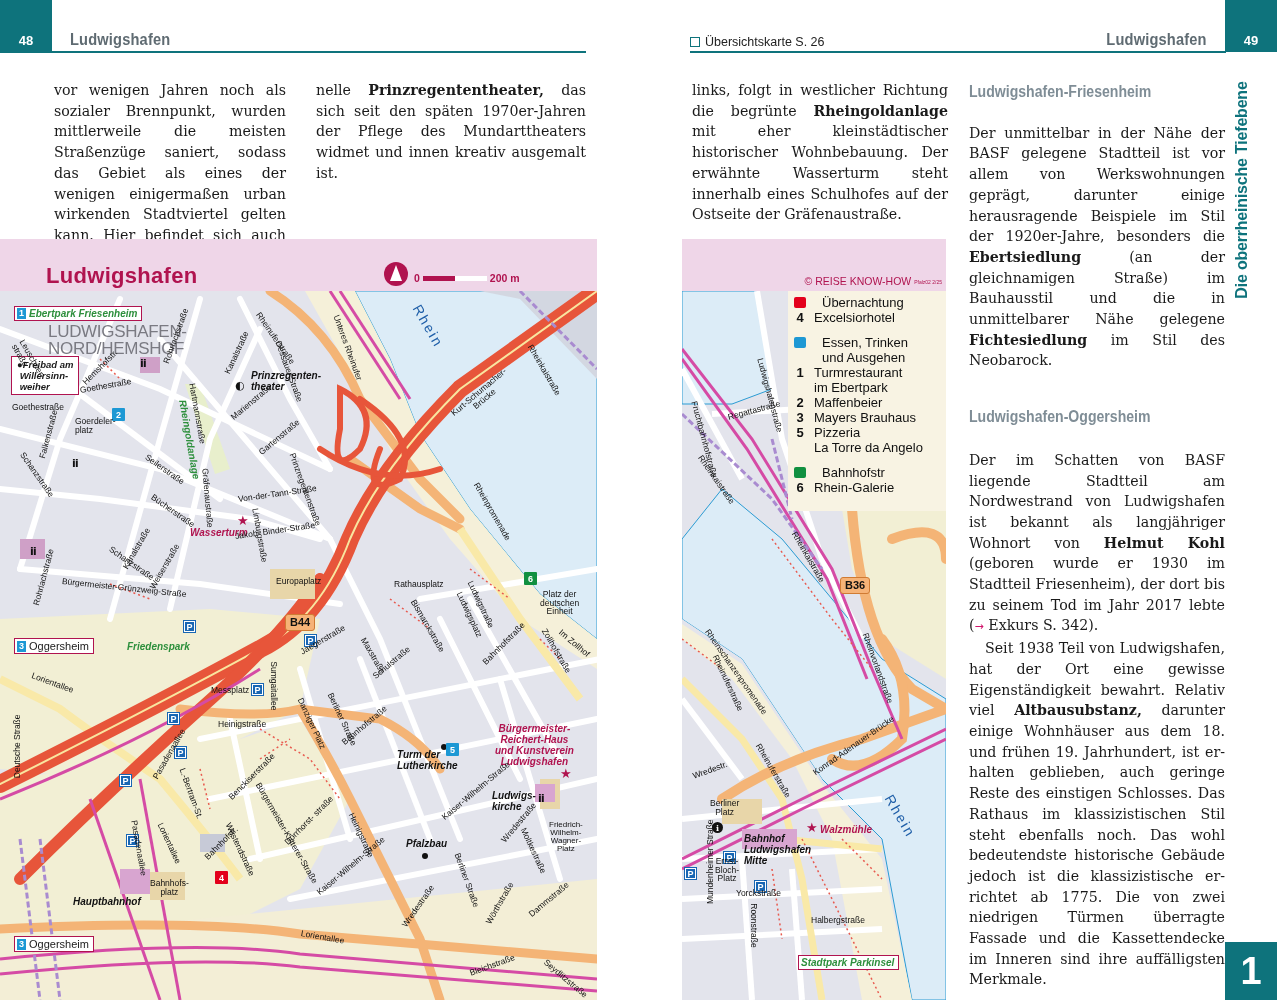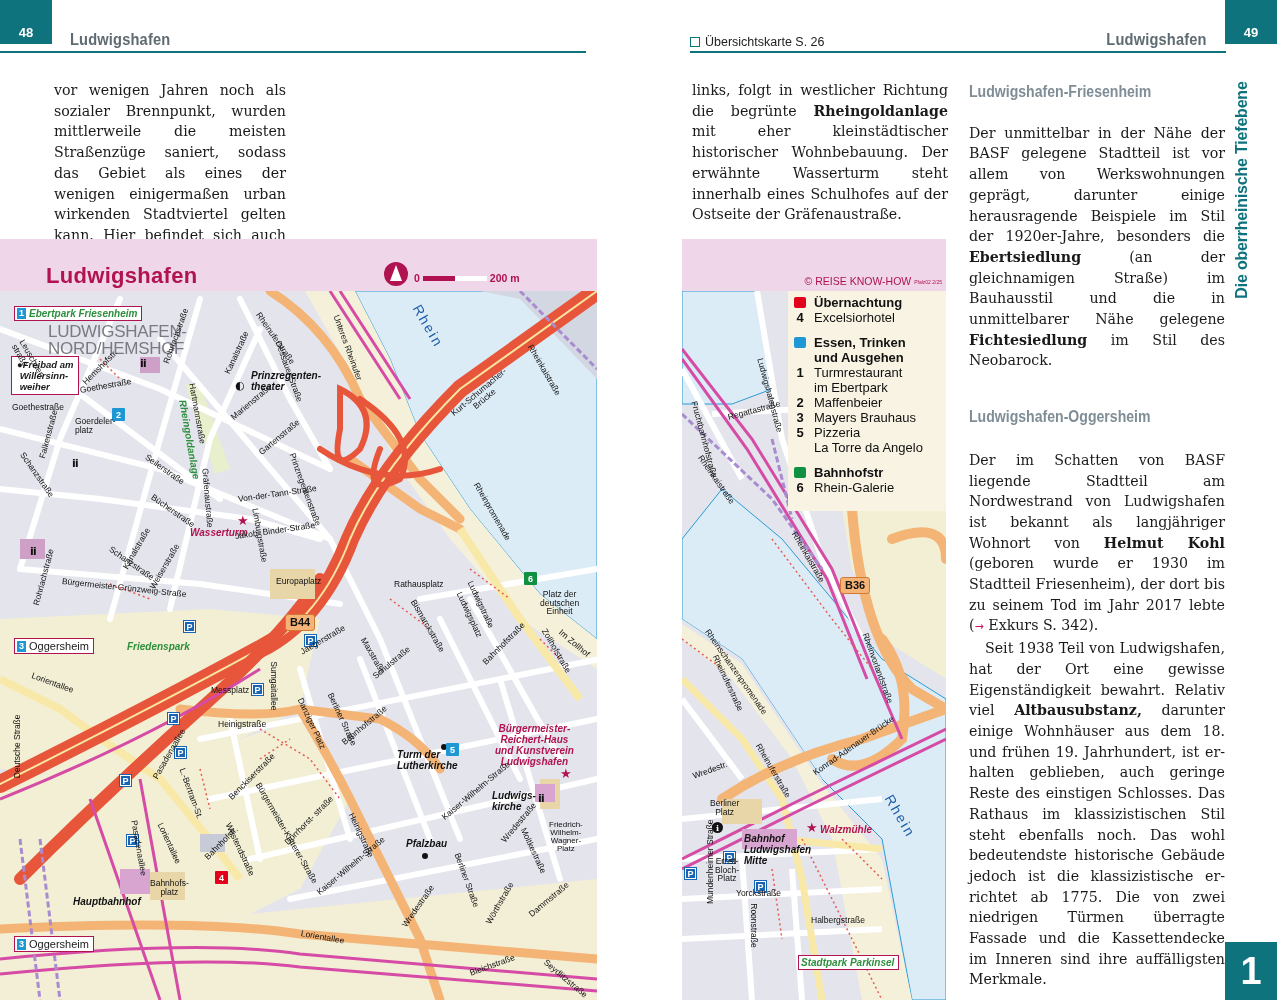--- a/index.html
+++ b/index.html
@@ -1,20 +1,20 @@
 <!DOCTYPE html>
 <html><head>
 <meta charset="utf-8">
 <style>
   * { box-sizing: border-box; margin: 0; padding: 0; }
   html, body { width: 1277px; height: 1000px; background: #ffffff; overflow: hidden; }
   body { position: relative; font-family: "DejaVu Serif", serif; color: #1a1a1a; }
 
   
-  .pgnum-box { position: absolute; top: 0; width: 52px; height: 44px; background: #0e737c; color: #fff;
+  .pgnum-box { position: absolute; top: 0; width: 52px; height: 52px; background: #0e737c; color: #fff;
     font-family: "Liberation Sans", sans-serif; font-weight: bold; font-size: 13px;
     display: flex; align-items: flex-end; justify-content: center; padding-bottom: 4px; }
   .pgnum-left { left: 0; }
   .pgnum-right { right: 0; }
   .header-rule { position: absolute; top: 51px; height: 2px; background: #0e737c; }
   .header-rule.left { left: 0; width: 586px; }
   .header-rule.right { left: 690px; width: 536px; }
   .running-title { position: absolute; top: 30px; font-family: "Liberation Sans", sans-serif; font-weight: bold;
     font-size: 17px; color: #5f6b72; letter-spacing: 0.2px; transform: scaleX(0.86); transform-origin: left center; }
   .running-title.left { left: 70px; }
@@ -85,21 +85,21 @@
     font-weight: bold; font-size: 9px; display: flex; align-items: center; justify-content: center; border: 1px solid #fff; outline: 0.5px solid #1866b3; }
   .church { position: absolute; font-family: "DejaVu Sans", sans-serif; font-weight: bold; font-size: 11px; color: #111; }
   .star { position: absolute; font-family: "DejaVu Sans", sans-serif; font-size: 13px; color: #b0134f; line-height: 1; }
   .dot { position: absolute; width: 6px; height: 6px; border-radius: 50%; background: #111; }
   .info { position: absolute; width: 11px; height: 11px; border-radius: 50%; background: #111; color: #fff; font-size: 8px; font-weight: bold;
     font-family: "DejaVu Serif", serif; display: flex; align-items: center; justify-content: center; }
 
   .legend { position: absolute; left: 106px; top: 52px; width: 158px; height: 220px; background: #f8f3e3; padding: 4px 0 0 6px;
     font-family: "Liberation Sans", sans-serif; font-size: 13px; line-height: 15px; color: #111; }
   .legend .group { margin-bottom: 10px; }
-  .legend .gh { display: flex; gap: 8px; font-weight: bold; }
+  .legend .gh { display: flex; gap: 16px; font-weight: normal; }
   .legend .sw { width: 12px; height: 11px; border-radius: 2px; margin-top: 2px; flex: none; }
   .legend .row { display: flex; gap: 8px; }
   .legend .n { width: 12px; text-align: center; font-weight: bold; flex: none; }
 </style>
 </head>
 <body>
 
 <div class="pgnum-box pgnum-left">48</div>
 <div class="running-title left">Ludwigshafen</div>
 <div class="header-rule left"></div>
@@ -109,20 +109,21 @@
   <span>Übersichtskarte S. 26</span>
 </div>
 <div class="running-title right">Ludwigshafen</div>
 <div class="pgnum-box pgnum-right">49</div>
 <div class="header-rule right"></div>
 
 <div class="col col-a">
     <p>vor wenigen Jahren noch als sozialer Brennpunkt, wurden mittlerweile die meisten Straßenzüge saniert, sodass das Gebiet als eines der wenigen einigerma­ßen urban wirkenden Stadtviertel gelten kann. Hier befindet sich auch das origi-</p>
   </div>
 <div class="col col-b">
+    <p>nelle <b>Prinzregententheater,</b> das sich seit den späten 1970er-Jahren der Pflege des Mundarttheaters widmet und innen kre­ativ ausgemalt ist.</p>
   </div>
 <div class="col col-c">
     <p>links, folgt in westlicher Richtung die begrünte <b>Rheingoldanlage</b> mit eher kleinstädtischer historischer Wohnbe­bauung. Der erwähnte Wasserturm steht innerhalb eines Schulhofes auf der Ost­seite der Gräfenaustraße.</p>
   </div>
 
 <div class="col col-d">
   <span class="sec-head" style="margin-top:2px;margin-bottom:20px;">Ludwigshafen-Friesenheim</span>
   <div>
       <p>Der unmittelbar in der Nähe der BASF gelegene Stadtteil ist vor allem von Werkswohnungen geprägt, darunter ei­nige herausragende Beispiele im Stil der 1920er-Jahre, besonders die <b>Ebertsied­lung</b> (an der gleichnamigen Straße) im Bauhausstil und die in unmittelbarer Nähe gelegene <b>Fichtesiedlung</b> im Stil des Neobarock.</p>
     </div>

